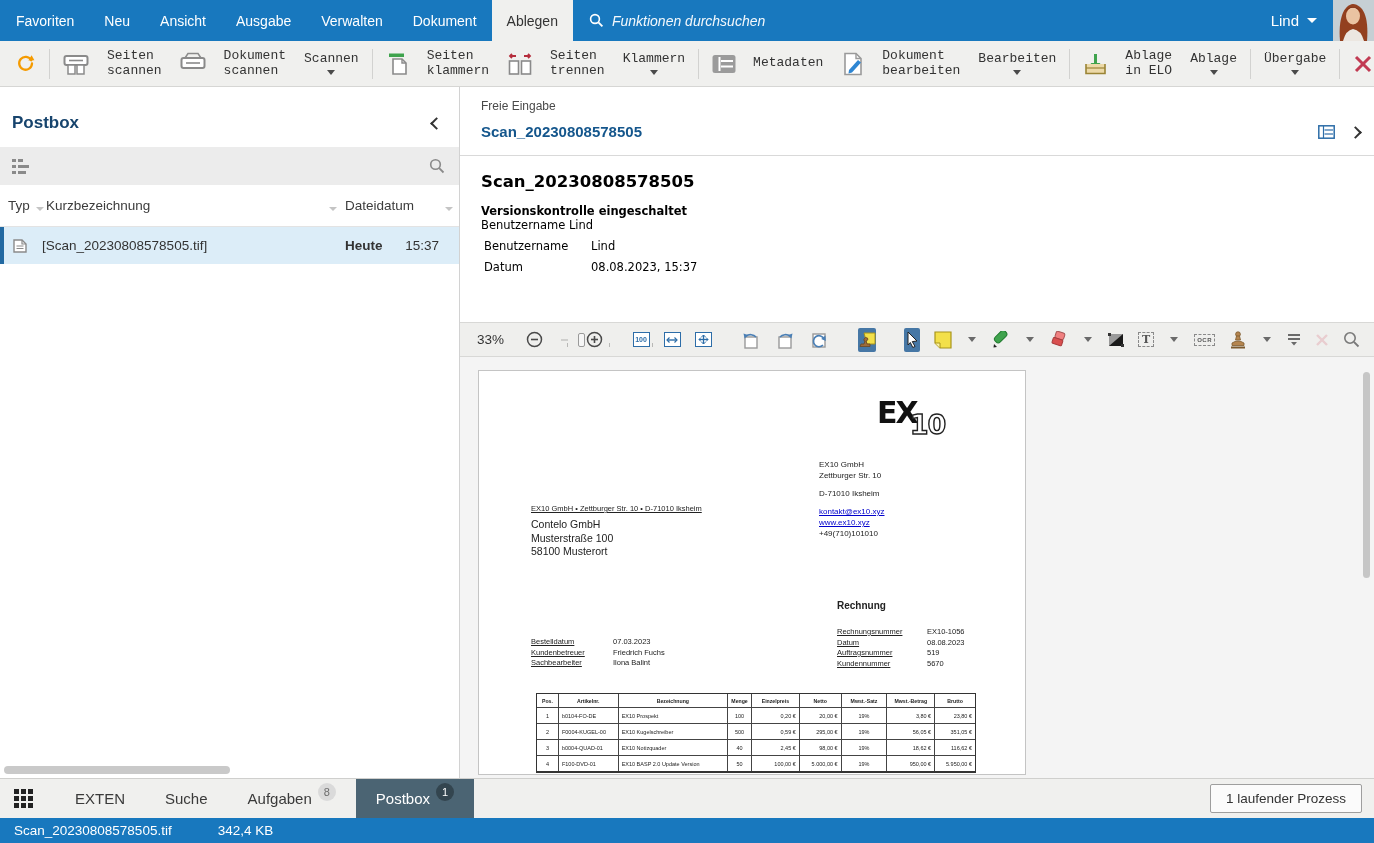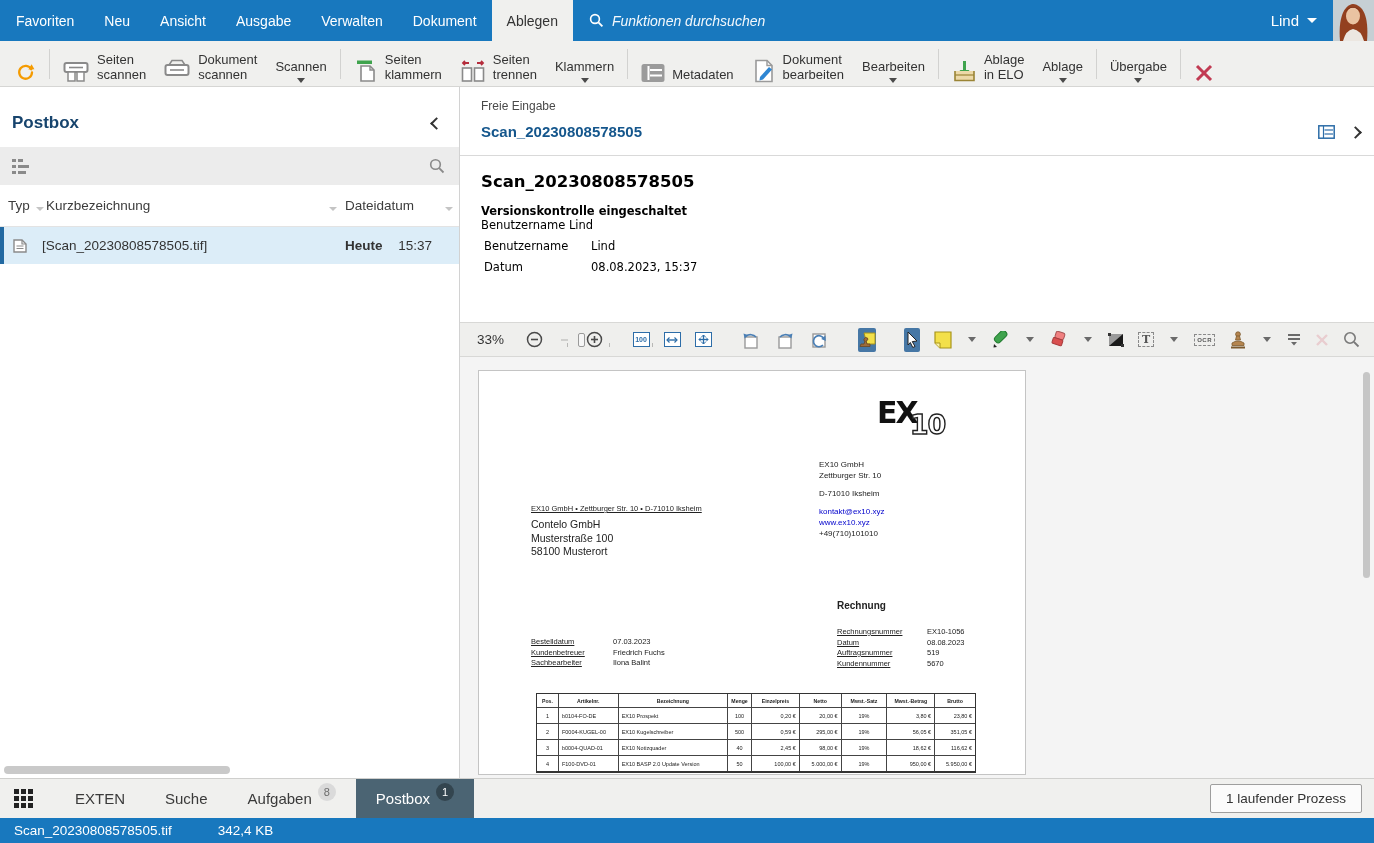--- a/index.html
+++ b/index.html
@@ -21,21 +21,21 @@
     background:transparent; border:none; outline:none; color:#fff;
     font-size:14px; font-style:italic; width:260px; font-family:"Liberation Sans",sans-serif;
   }
   .menu-search input::placeholder { color:rgba(255,255,255,.95); font-style:italic; }
   .menu-user { margin-left:auto; color:#fff; font-size:15px; display:flex; align-items:center; gap:8px; padding:0 16px; cursor:pointer; }
   .caret-down-w { width:0;height:0;border-left:5px solid transparent;border-right:5px solid transparent;border-top:5px solid #fff; }
   .avatar { width:41px; height:41px; flex:0 0 41px; overflow:hidden; }
 
   
   .ribbon { height:46px; flex:0 0 46px; background:#f0f0ee; border-bottom:1px solid #d6d6d4; display:flex; align-items:center; padding:0 6px; }
-  .rb { display:flex; align-items:flex-end; gap:7px; padding:2px 9px; height:42px; cursor:pointer; border-radius:2px; }
+  .rb { display:flex; align-items:center; gap:17px; padding:2px 9px; height:42px; cursor:pointer; border-radius:2px;font-family:Liberation Mono, monospace; }
   .rb .lbl { font-size:13px; line-height:1.12; color:#333; }
   .rb .lbl-stack { display:flex; flex-direction:column; align-items:center; gap:3px; }
   .caret-down { width:0;height:0;border-left:4px solid transparent;border-right:4px solid transparent;border-top:5px solid #4a4a4a; }
   .rdiv { width:1px; height:30px; background:#d2d2d0; margin:0 4px; flex:0 0 1px; }
 
   
   .main { flex:1 1 auto; display:flex; min-height:0; }
   .left-panel { width:460px; flex:0 0 460px; border-right:1px solid #d2d2d2; background:#fff; position:relative; }
   .lp-head { display:flex; align-items:center; justify-content:space-between; padding:26px 18px 14px 12px; }
   .lp-title { font-size:17px; font-weight:bold; color:#17446d; }
@@ -87,21 +87,21 @@
   .page { position:absolute; left:18px; top:13px; width:548px; height:405px; background:#fff; border:1px solid #c4c4c4; overflow:hidden; }
   .vscroll-thumb { position:absolute; right:4px; top:15px; width:7px; height:206px; border-radius:4px; background:#c6c6c6; }
 
   
   .inv { position:absolute; inset:0; color:#222; }
   .inv-logo { position:absolute; left:398px; top:24px; white-space:nowrap; }
   .inv-logo .ex { font-size:30px; font-weight:900; letter-spacing:-2px; color:#111; font-family:"DejaVu Sans",sans-serif; }
   .inv-logo .ten { font-size:27px; font-weight:900; letter-spacing:-1px; color:#fff; -webkit-text-stroke:1.4px #222; position:relative; top:11px; left:-7px; font-family:"DejaVu Sans",sans-serif; }
   .inv-rblock { position:absolute; left:340px; top:88px; font-size:8px; line-height:11px; }
   .inv-rblock .gap { height:7px; }
-  .inv-link { color:#0000cc; display:block; }
+  .inv-link { color:#0000cc; text-decoration:underline; display:block; }
   .inv-senderline { position:absolute; left:52px; top:133px; font-size:7.5px; text-decoration:underline; }
   .inv-recipient { position:absolute; left:52px; top:147px; font-size:10.5px; line-height:13.5px; }
   .inv-title { position:absolute; left:358px; top:229px; font-size:10px; font-weight:bold; }
   .inv-rfields { position:absolute; left:358px; top:256px; font-size:7.5px; line-height:10.5px; }
   .inv-lfields { position:absolute; left:52px; top:266px; font-size:7.5px; line-height:10.5px; }
   .inv-frow { display:flex; }
   .inv-frow .fk { text-decoration:underline; }
   .inv-rfields .fk { width:90px; }
   .inv-lfields .fk { width:82px; }
   .inv-table { position:absolute; left:57px; top:322px; width:440px; border:1px solid #333; border-bottom-width:2px; }
@@ -354,21 +354,21 @@
                 <path d="M2,2 h8 l4,4 v8 h-12 z" fill="#fff" stroke="#8a8a8a" stroke-width="1.4"></path>
                 <path d="M10,2 l0,4 4,0" fill="none" stroke="#8a8a8a" stroke-width="1.2"></path>
                 <line x1="4.5" y1="8" x2="11.5" y2="8" stroke="#8a8a8a"></line>
                 <line x1="4.5" y1="10.5" x2="11.5" y2="10.5" stroke="#8a8a8a"></line>
               </svg>
           </span>
         </div>
         <div class="col-kurz">[Scan_20230808578505.tif]</div>
         <div class="col-datum">
           <b>Heute</b>
-          <span style="margin-left:12px">15:37</span>
+          <span style="margin-left:19px">15:37</span>
         </div>
       </div>
       <div class="hscroll-thumb"></div>
     </aside>
 
     <section class="right-panel">
 
       <div class="doc-head">
         <div class="doc-form-label">Freie Eingabe</div>
         <div class="doc-title">Scan_20230808578505</div>

